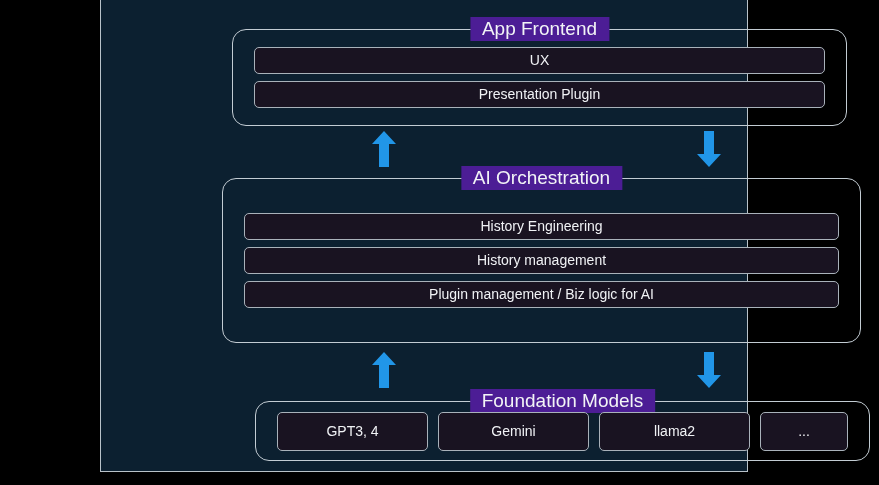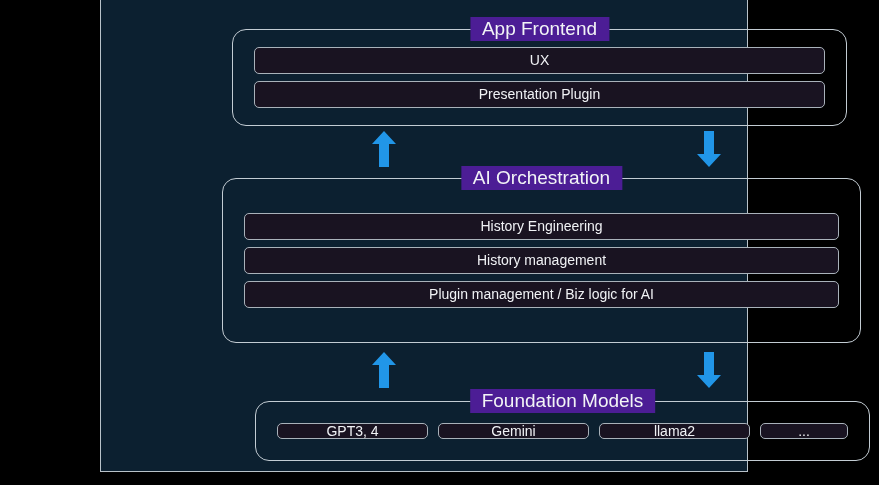--- a/index.html
+++ b/index.html
@@ -106,21 +106,21 @@
     margin-left: 23px;
   }
   #group-models .group-body {
     flex-direction: row;
     align-items: center;
     gap: 10px;
     padding: 10px 21px;
   }
   #group-models .item {
     flex: 1 1 0;
-    height: 16px;
+    height: 39px;
   }
   #group-models .item.narrow {
     flex: 0 0 88px;
   }
 
   
   .arrow {
     position: absolute;
     width: 24px;
     height: 36px;

